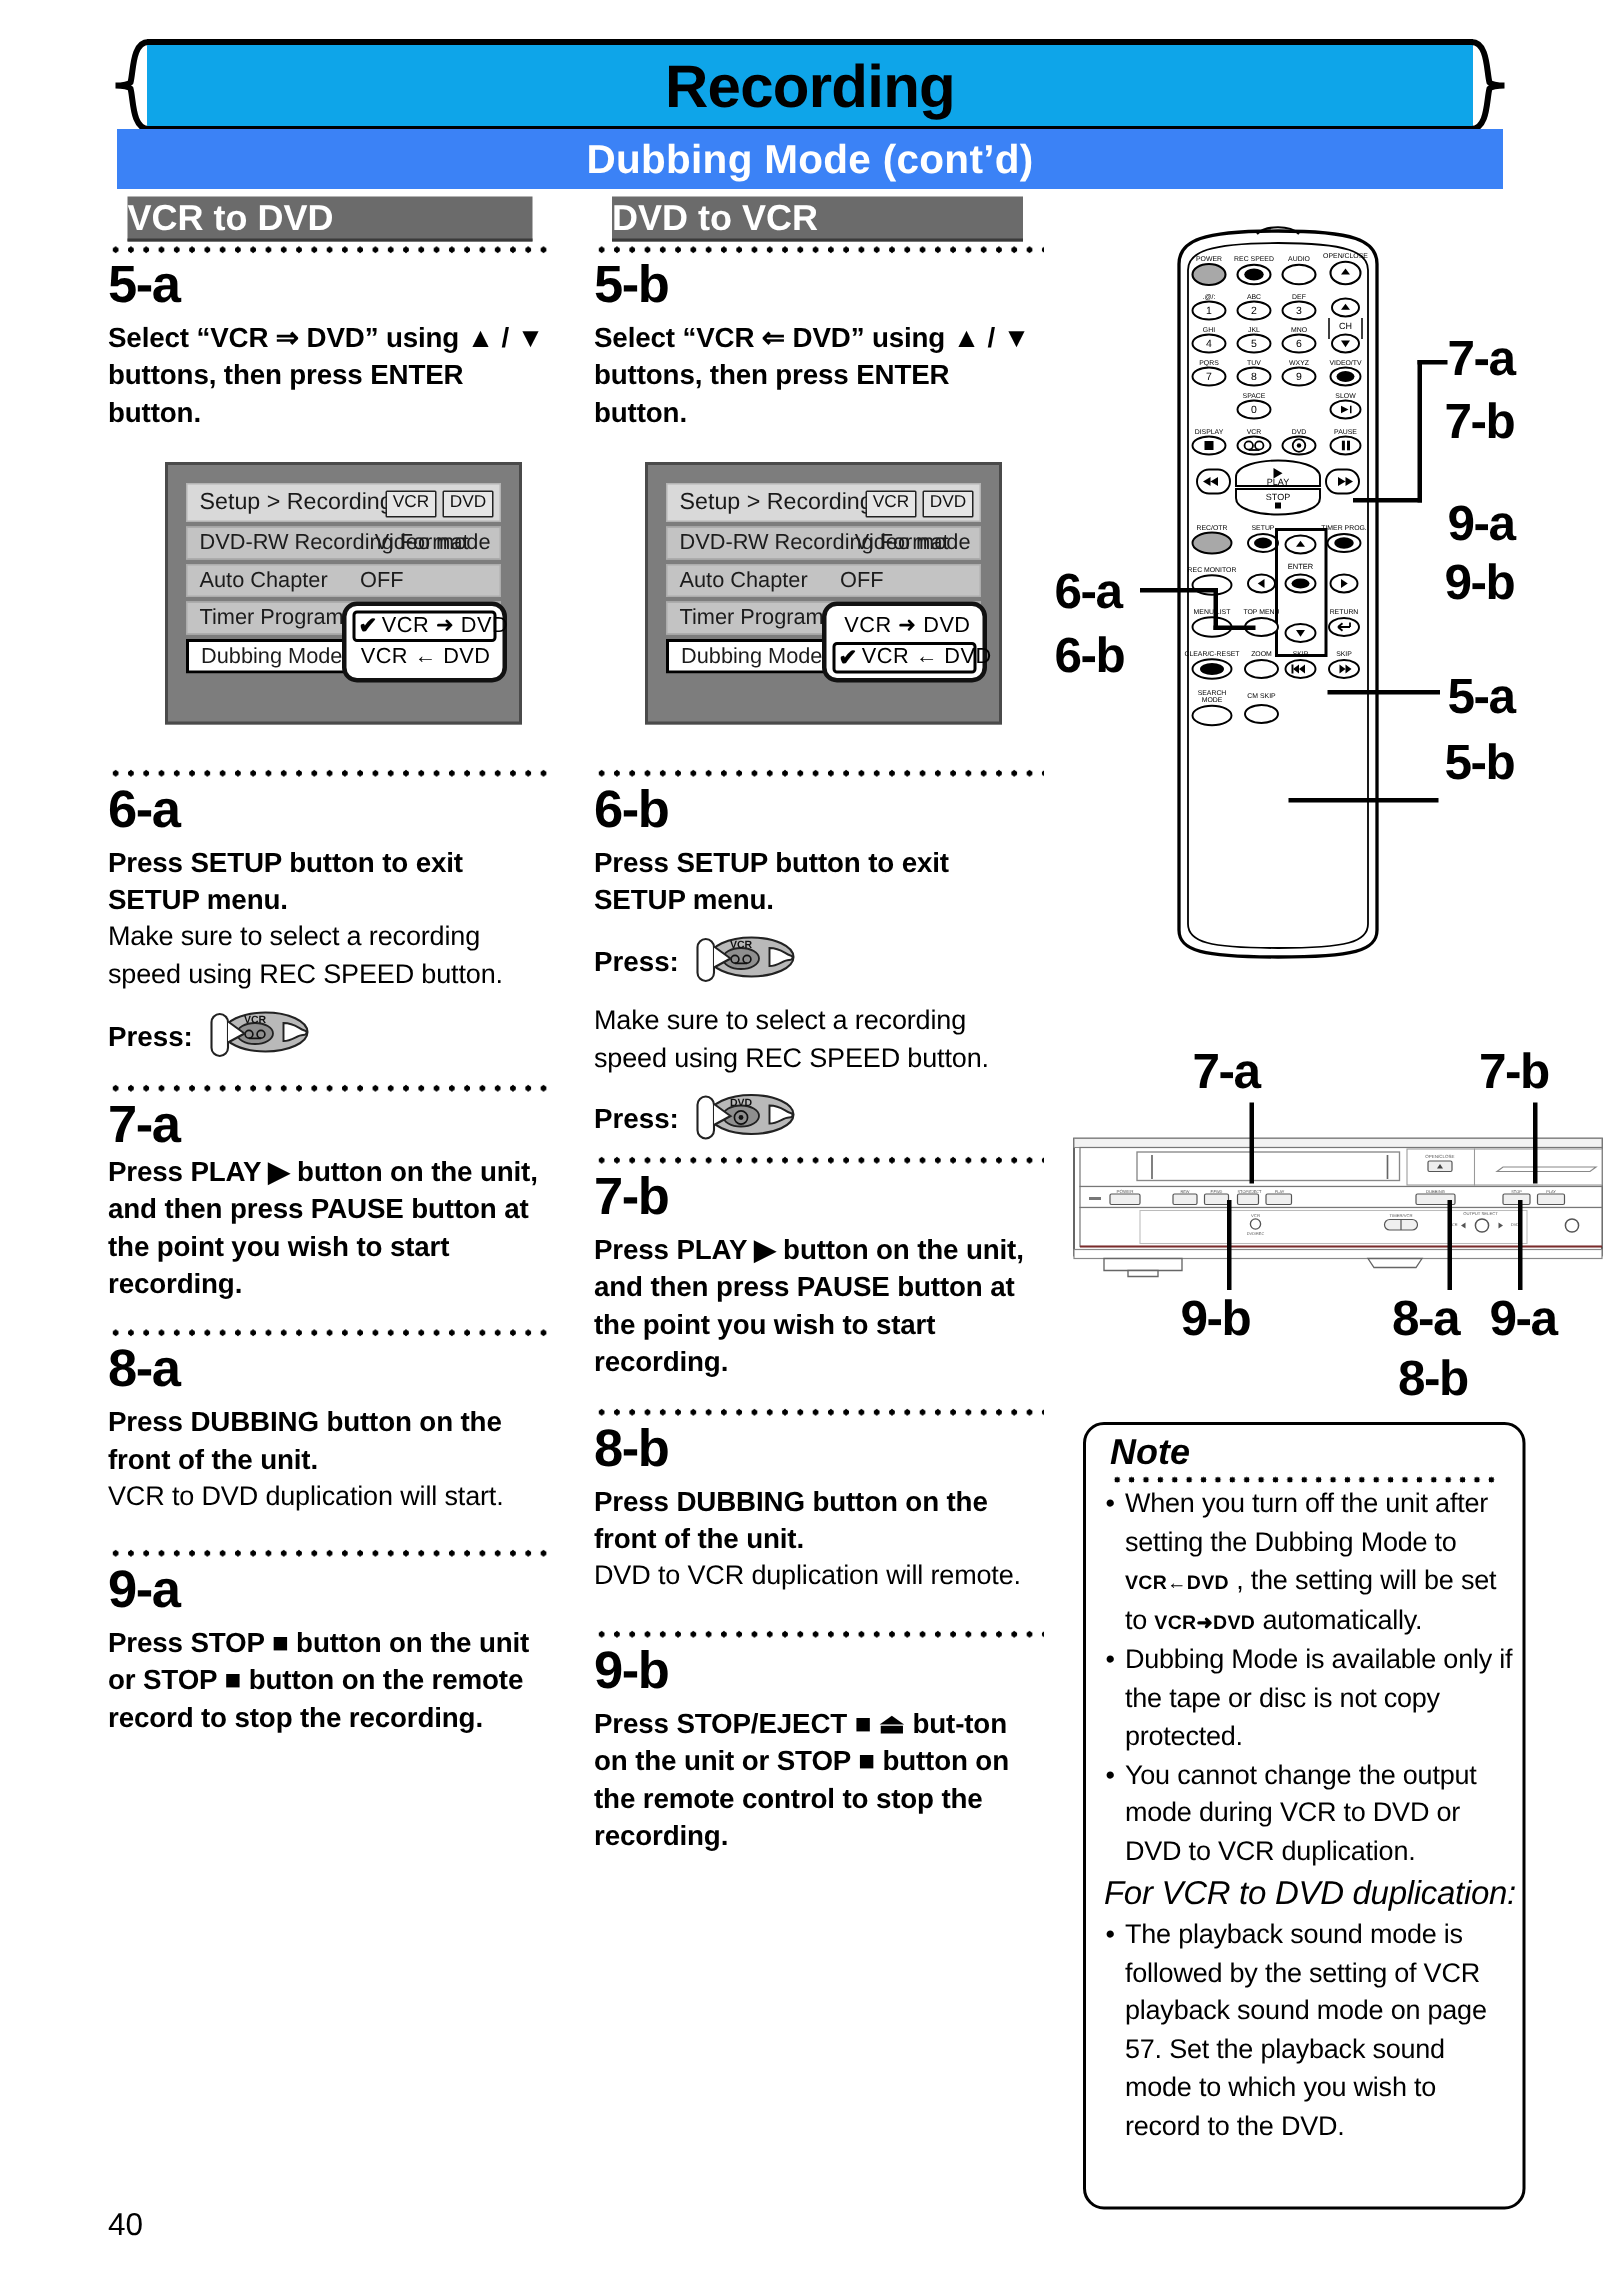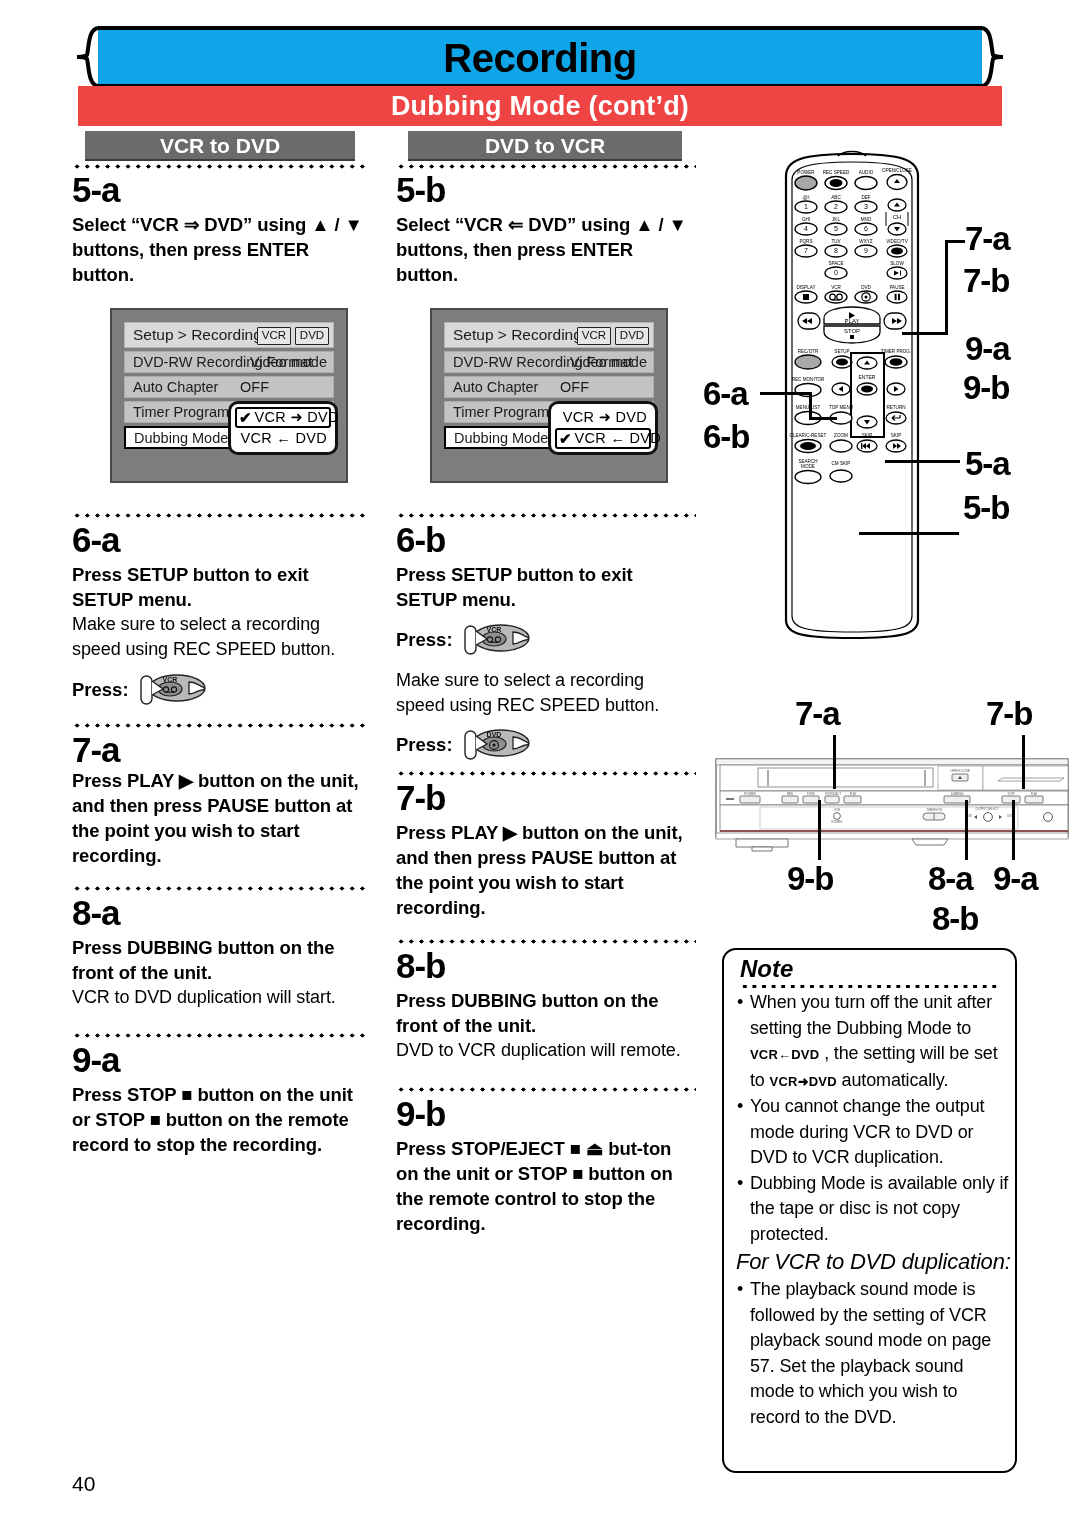--- a/index.html
+++ b/index.html
@@ -26,36 +26,36 @@
     font-size: 40px; font-weight: bold; letter-spacing: -0.5px;
     font-family: "Liberation Sans", sans-serif;
   }
   .brace { position: absolute; top: 0; width: 24px; height: 62px; }
   .brace svg { display: block; }
   .brace-l { left: -2px; }
   .brace-r { right: -2px; }
 
   .section-band {
     position: absolute; left: 78px; top: 86px; width: 924px; height: 40px;
-    background: #ef4444;
+    background: #3b82f6;
   }
   .section-band span {
     display: block; text-align: center; color: #fff;
     font-size: 27px; font-weight: bold; line-height: 40px;
     letter-spacing: 0.2px;
   }
 
   
   .tab {
     position: absolute; height: 30px; background: #6b6b6b;
     border-bottom: 2px solid #3a3a3a;
   }
   .tab span {
-    display: block; text-align: center; color: #fff;
-    font-size: 21px; font-weight: bold; line-height: 30px;
+    display: block; color: #fff;
+    font-size: 24px; font-weight: bold; line-height: 30px;
   }
   .tab-a { left: 85px; top: 131px; width: 270px; }
   .tab-b { left: 408px; top: 131px; width: 274px; }
 
   
   .dots {
     position: absolute; height: 7px;
     background-image: radial-gradient(circle, #000 1.9px, transparent 2.1px);
     background-size: 10.2px 7px;
     background-repeat: repeat-x;
@@ -598,21 +598,21 @@
   <div class="callout" style="left:787px; top:860px;">9-b</div>
   <div class="callout" style="left:928px; top:860px;">8-a</div>
   <div class="callout" style="left:993px; top:860px;">9-a</div>
   <div class="callout" style="left:932px; top:900px;">8-b</div>
 
   <div class="notebox">
     <div class="note-title">Note</div>
     <div class="note-dots"></div>
     <div class="note-body">
       <div class="note-li" id="note1"><span>When you turn off the unit after setting the Dubbing Mode to </span><span class="mode-tag">VCR←DVD</span><span> , the setting will be set to </span><span class="mode-tag">VCR➜DVD</span><span> automatically.</span></div>
+      <div class="note-li" id="note2"><span>Dubbing Mode is available only if the tape or disc is not copy protected.</span></div>
       <div class="note-li" id="note3"><span>You cannot change the output mode during VCR to DVD or DVD to VCR duplication.</span></div>
-      <div class="note-li" id="note2"><span>Dubbing Mode is available only if the tape or disc is not copy protected.</span></div>
       <div class="note-sub">For VCR to DVD duplication:</div>
       <div class="note-li" id="note4"><span>The playback sound mode is followed by the setting of VCR playback sound mode on page 57. Set the playback sound mode to which you wish to record to the DVD.</span></div>
     </div>
   </div>
 
   <div class="pageno">40</div>
 </div>
 
 </body></html>

